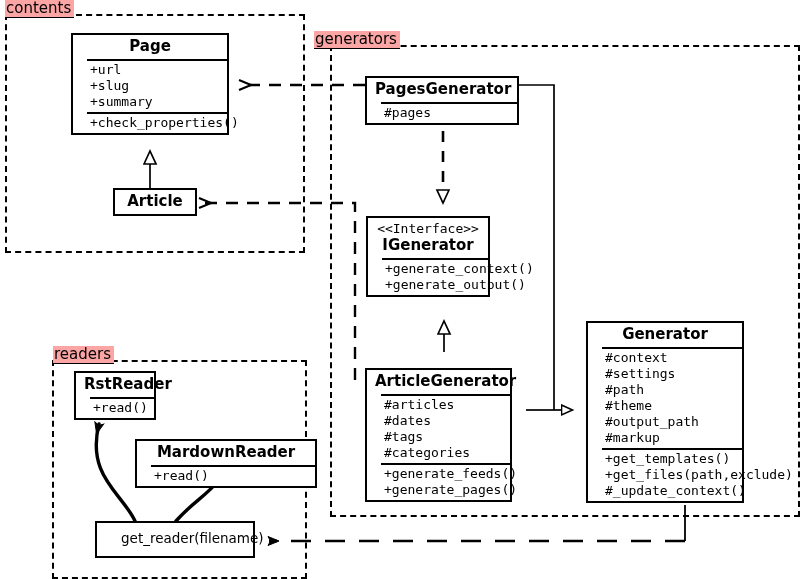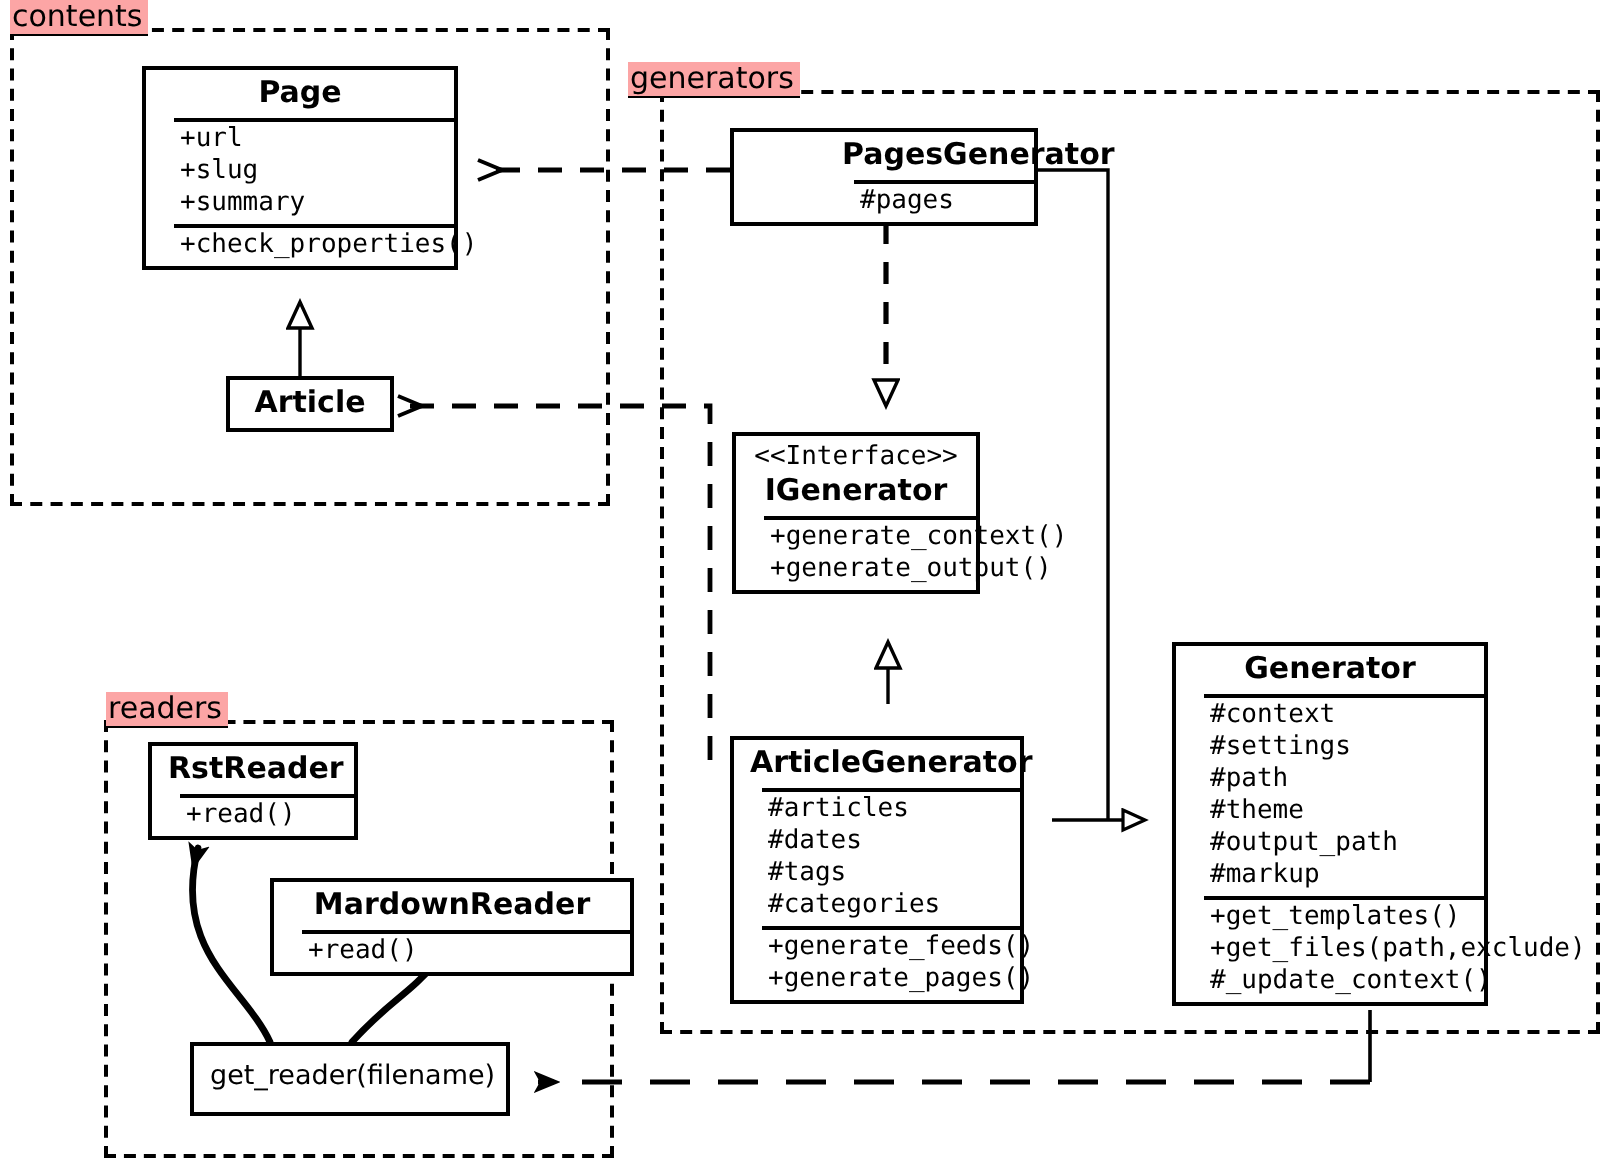--- a/index.html
+++ b/index.html
@@ -86,20 +86,21 @@
     white-space: nowrap;
   }
   .uml.plain .body {
     font-family: "DejaVu Sans", sans-serif;
     font-size: 13.5px;
     text-align: center;
     padding: 6px 8px;
     line-height: 18px;
     white-space: nowrap;
     color: #000;
+    margin-left: 16px;
   }
 </style>
 </head>
 <body>
 
 <div id="diagram">
 
   <svg id="svg-layer" viewBox="0 0 803 579">
     <defs>
       <marker id="hollow-tri" markerWidth="14" markerHeight="14" refX="11.5" refY="6" orient="auto" markerUnits="userSpaceOnUse">
@@ -174,21 +175,21 @@
     </div>
     <div class="compartment">
       <div class="row">+check_properties()</div>
     </div>
   </div>
 
   <div class="uml" style="left:113px; top:188px; width:84px;">
     <div class="hdr">Article</div>
   </div>
 
-  <div class="uml" style="left:365px; top:64px; width:154px;padding-left:46px;">
+  <div class="uml" style="left:365px; top:76px; width:154px;">
     <div class="hdr">PagesGenerator</div>
     <div class="compartment">
       <div class="row">#pages</div>
     </div>
   </div>
 
   <div class="uml" style="left:366px; top:216px; width:124px;">
     <div class="hdr">
       <span class="stereo">&lt;&lt;Interface&gt;&gt;</span>
       <span>IGenerator</span>
@@ -223,21 +224,21 @@
       <div class="row">#output_path</div>
       <div class="row">#markup</div>
     </div>
     <div class="compartment">
       <div class="row">+get_templates()</div>
       <div class="row">+get_files(path,exclude)</div>
       <div class="row">#_update_context()</div>
     </div>
   </div>
 
-  <div class="uml" style="left:74px; top:371px; width:105px;">
+  <div class="uml" style="left:74px; top:371px; width:82px;">
     <div class="hdr">RstReader</div>
     <div class="compartment">
       <div class="row">+read()</div>
     </div>
   </div>
 
   <div class="uml" style="left:135px; top:439px; width:182px;">
     <div class="hdr">MardownReader</div>
     <div class="compartment">
       <div class="row">+read()</div>

